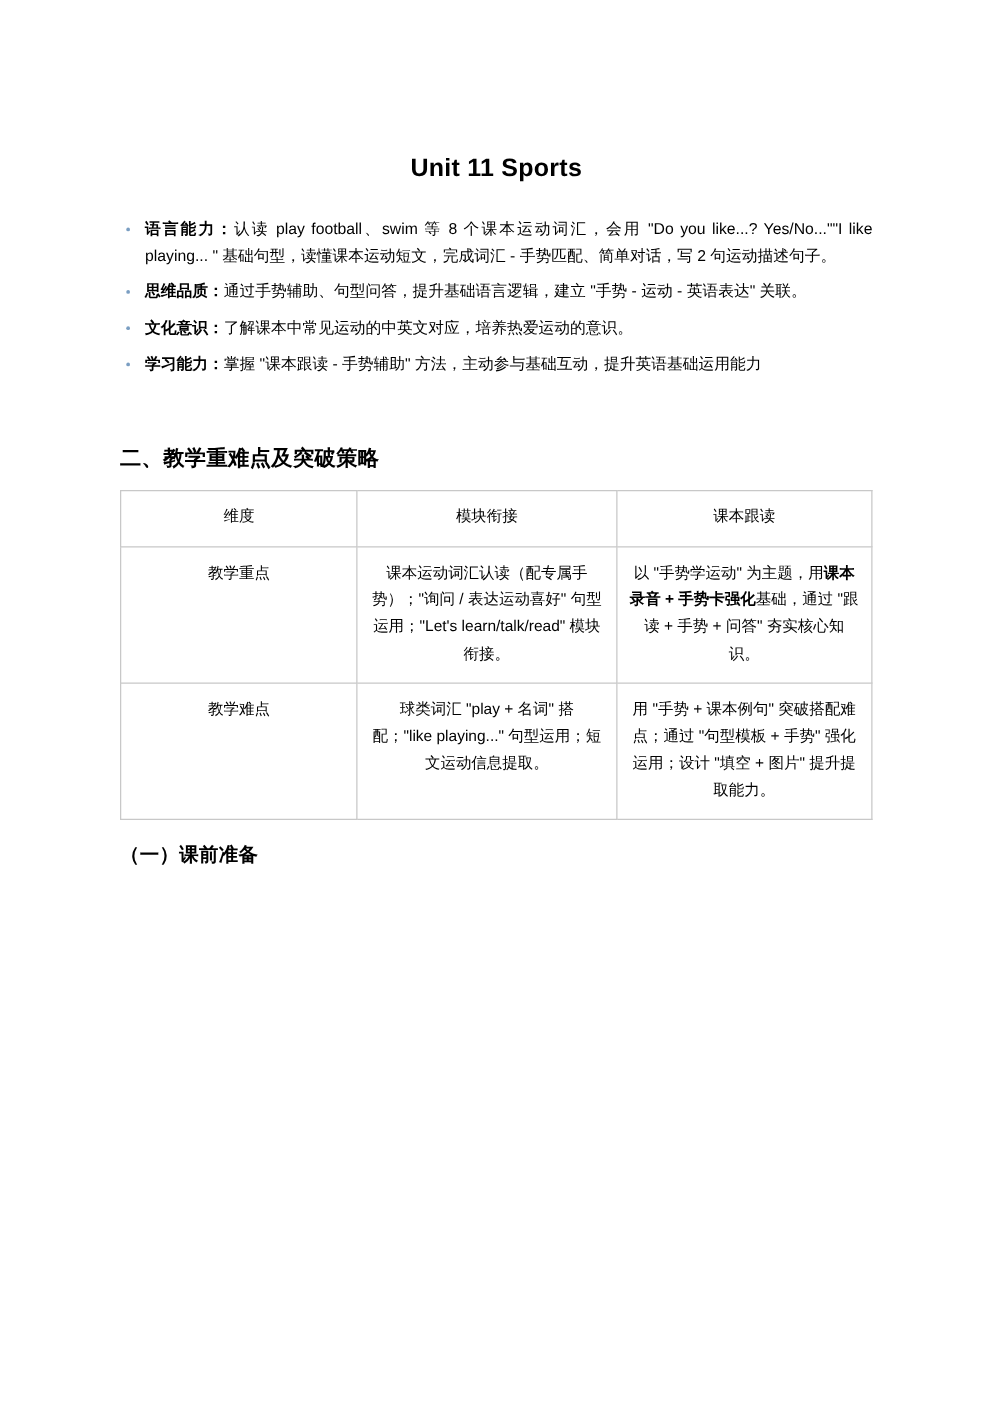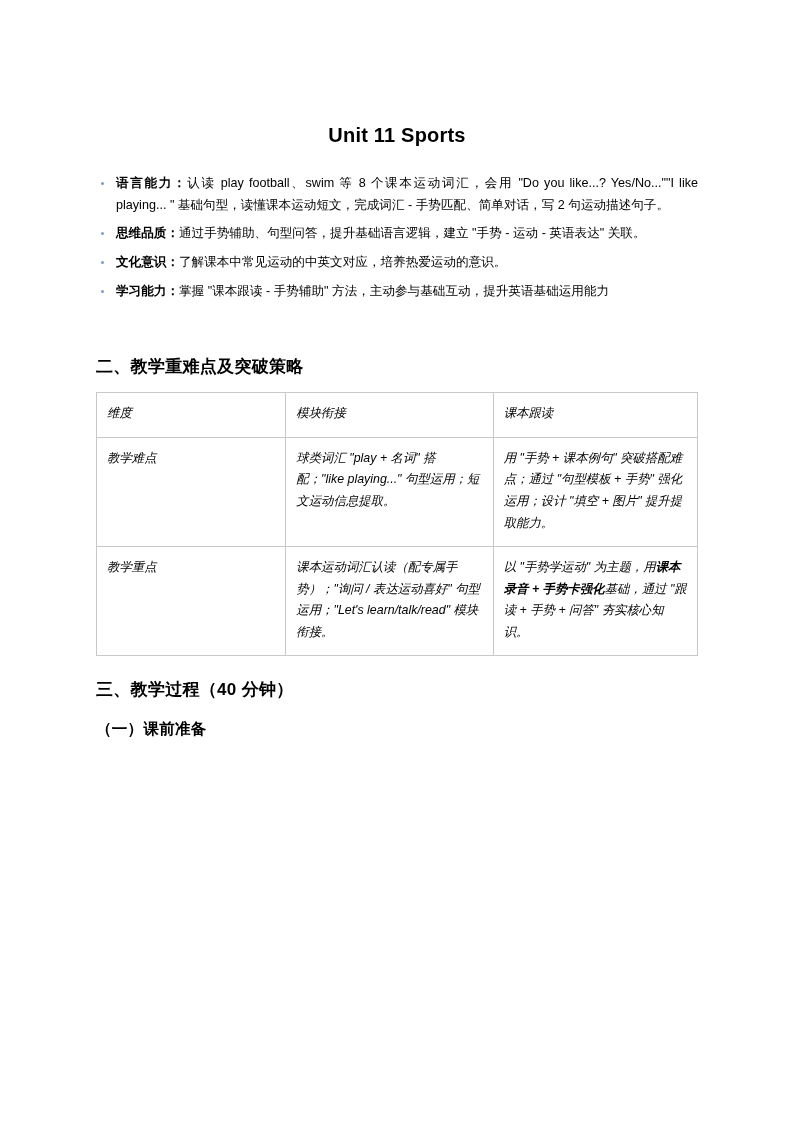--- a/index.html
+++ b/index.html
@@ -72,23 +72,22 @@
     margin-top: 14px;
     margin-bottom: 8px;
     table-layout: fixed;
   }
   table.grid th, table.grid td {
     border: 1px solid #c8c8c8;
     vertical-align: top;
     padding: 10px 10px 12px 10px;
     font-size: 12.4px;
     line-height: 1.74;
-    text-align: left;
+    text-align: center;
     font-weight: normal;
-    font-style: italic;
   }
   table.grid col.c1 { width: 31.5%; }
   table.grid col.c2 { width: 34.5%; }
   table.grid col.c3 { width: 34%; }
   .cell-head {
     font-size: 12.4px;
   }
   .spacer-lg { height: 24px; }
 </style>
 </head>
@@ -126,28 +125,27 @@
       </colgroup>
     <thead>
       <tr>
         <th class="cell-head">维度</th>
         <th class="cell-head">模块衔接</th>
         <th class="cell-head">课本跟读</th>
       </tr>
     </thead>
     <tbody>
       <tr>
+        <td>教学重点</td>
+        <td>课本运动词汇认读（配专属手势）；"询问 / 表达运动喜好" 句型运用；"Let's learn/talk/read" 模块衔接。</td>
+        <td><span>以 "手势学运动" 为主题，用</span><span class="b">课本录音 + 手势卡强化</span><span>基础，通过 "跟读 + 手势 + 问答" 夯实核心知识。</span></td>
+      </tr>
+      <tr>
         <td>教学难点</td>
         <td>球类词汇 "play + 名词" 搭配；"like playing..." 句型运用；短文运动信息提取。</td>
         <td><span>用 "手势 + 课本例句" 突破搭配难点；通过 "句型模板 + 手势" 强化运用；设计 "填空 + 图片" 提升提取能力。</span><span class="b"></span><span></span></td>
       </tr>
-      <tr>
-        <td>教学重点</td>
-        <td>课本运动词汇认读（配专属手势）；"询问 / 表达运动喜好" 句型运用；"Let's learn/talk/read" 模块衔接。</td>
-        <td><span>以 "手势学运动" 为主题，用</span><span class="b">课本录音 + 手势卡强化</span><span>基础，通过 "跟读 + 手势 + 问答" 夯实核心知识。</span></td>
-      </tr>
     </tbody>
   </table>
 
-  <h2 class="section">三、教学过程（40 分钟）</h2>
   <h3 class="subsection">（一）课前准备</h3>
 
 </div>
 
 </body></html>

